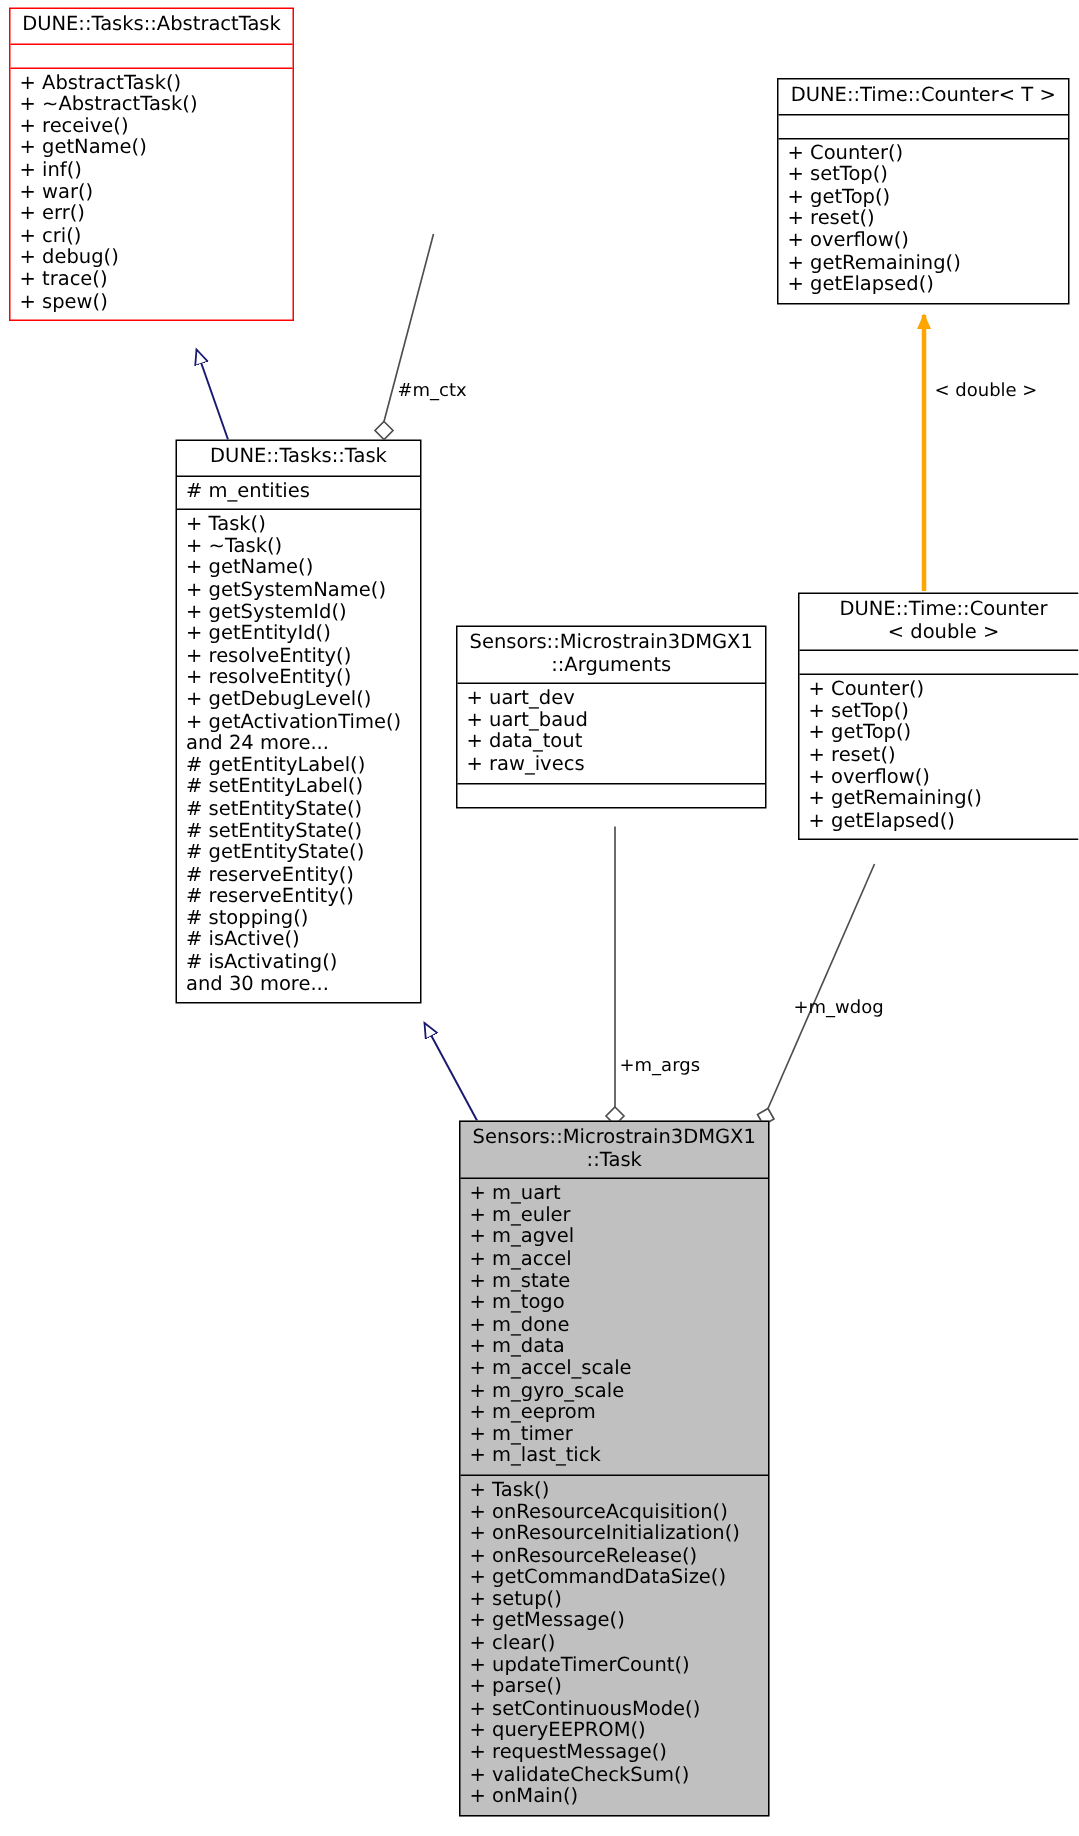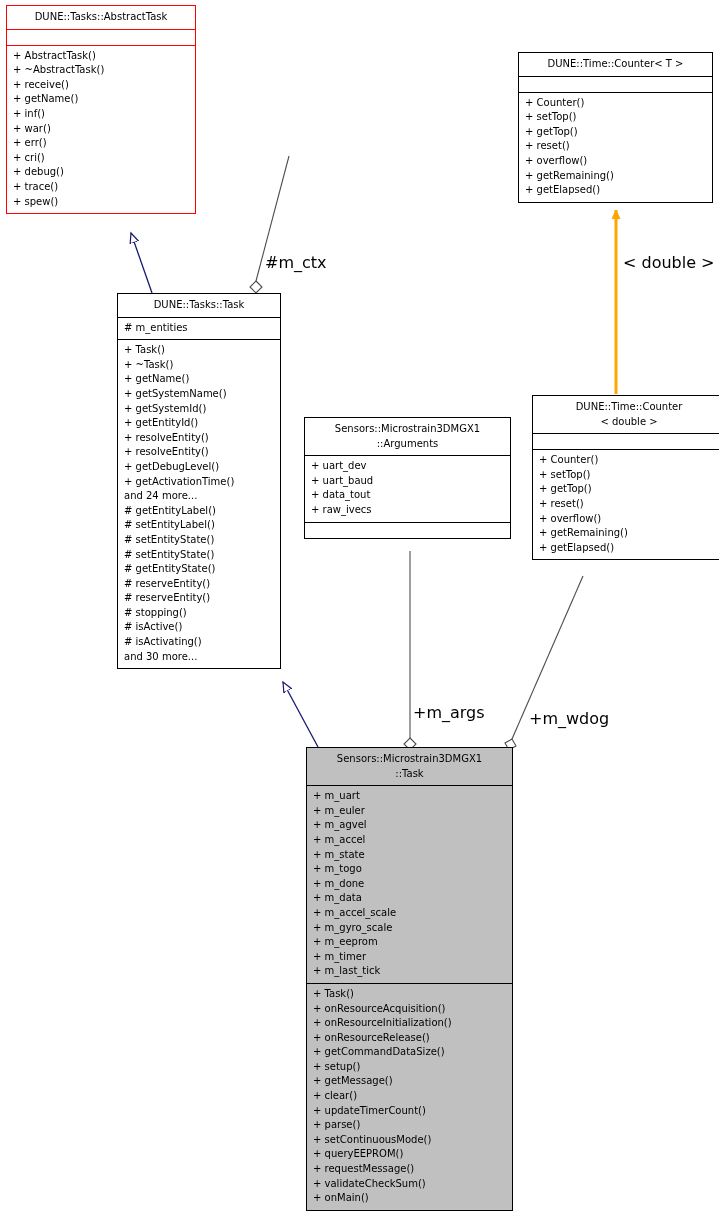--- a/index.html
+++ b/index.html
@@ -24,21 +24,21 @@
     top: 0;
     width: 719px;
     height: 1224px;
     pointer-events: none;
   }
   .uml-box {
     position: absolute;
     box-sizing: border-box;
     background: #ffffff;
     border: 1px solid #000000;
-    font-size: 10px;
+    font-size: 13px;
     line-height: 14.6px;
     color: #000000;
   }
   .uml-box.red {
     border-color: #ff0000;
   }
   .uml-box.gray {
     background: #c0c0c0;
     border-color: #000000;
   }
@@ -60,21 +60,21 @@
     box-sizing: border-box;
   }
   .uml-compartment.empty {
     min-height: 15px;
   }
   .uml-row {
     white-space: nowrap;
   }
   .edge-label {
     position: absolute;
-    font-size: 16px;
+    font-size: 12px;
     color: #000000;
     white-space: nowrap;
   }
 </style>
 </head>
 <body>
 
 <div id="canvas">
 
   <svg class="edges" viewBox="0 0 719 1224">
@@ -254,15 +254,15 @@
       <div class="uml-row">+ onMain()</div>
     </div>
   </div>
 
   <div class="edge-label" style="left:265px; top:253px;">#m_ctx</div>
 
   <div class="edge-label" style="left:623px; top:253px;">&lt; double &gt;</div>
 
   <div class="edge-label" style="left:413px; top:703px;">+m_args</div>
 
-  <div class="edge-label" style="left:529px; top:709px;">+m_wdog</div>
+  <div class="edge-label" style="left:529px; top:664px;">+m_wdog</div>
 
 </div>
 
 </body></html>

